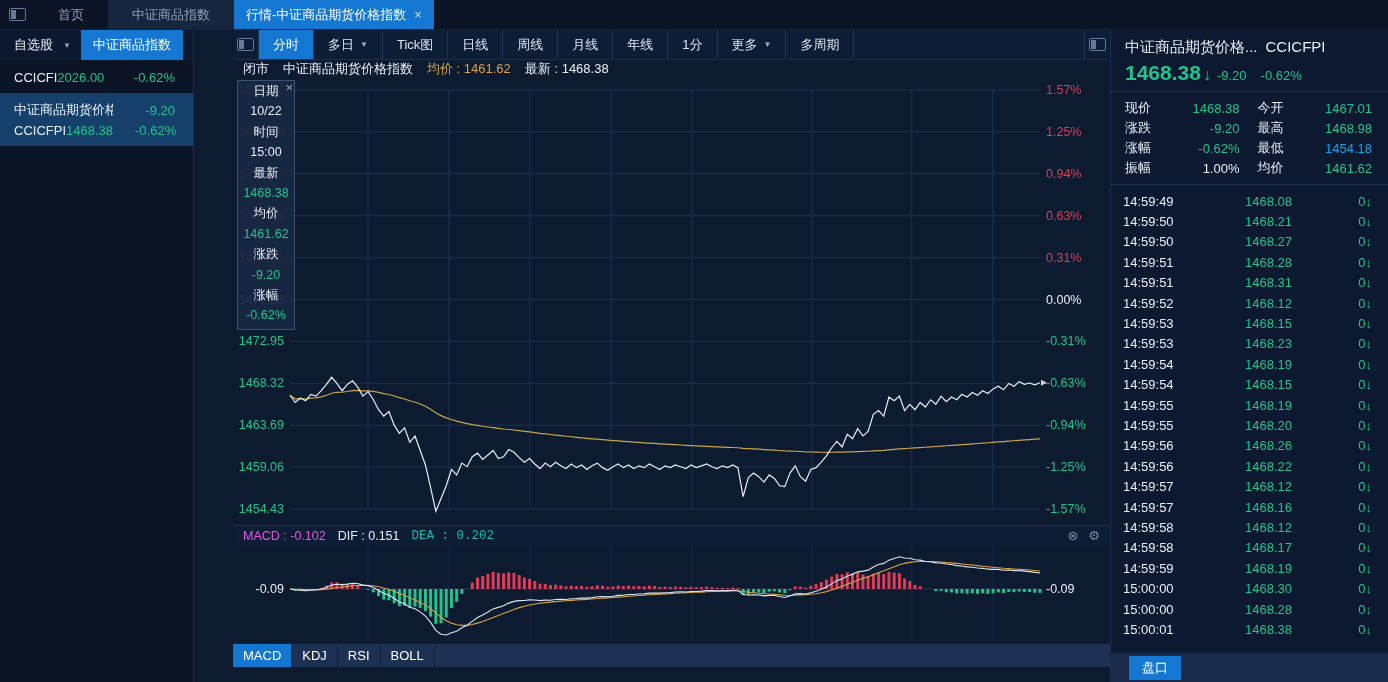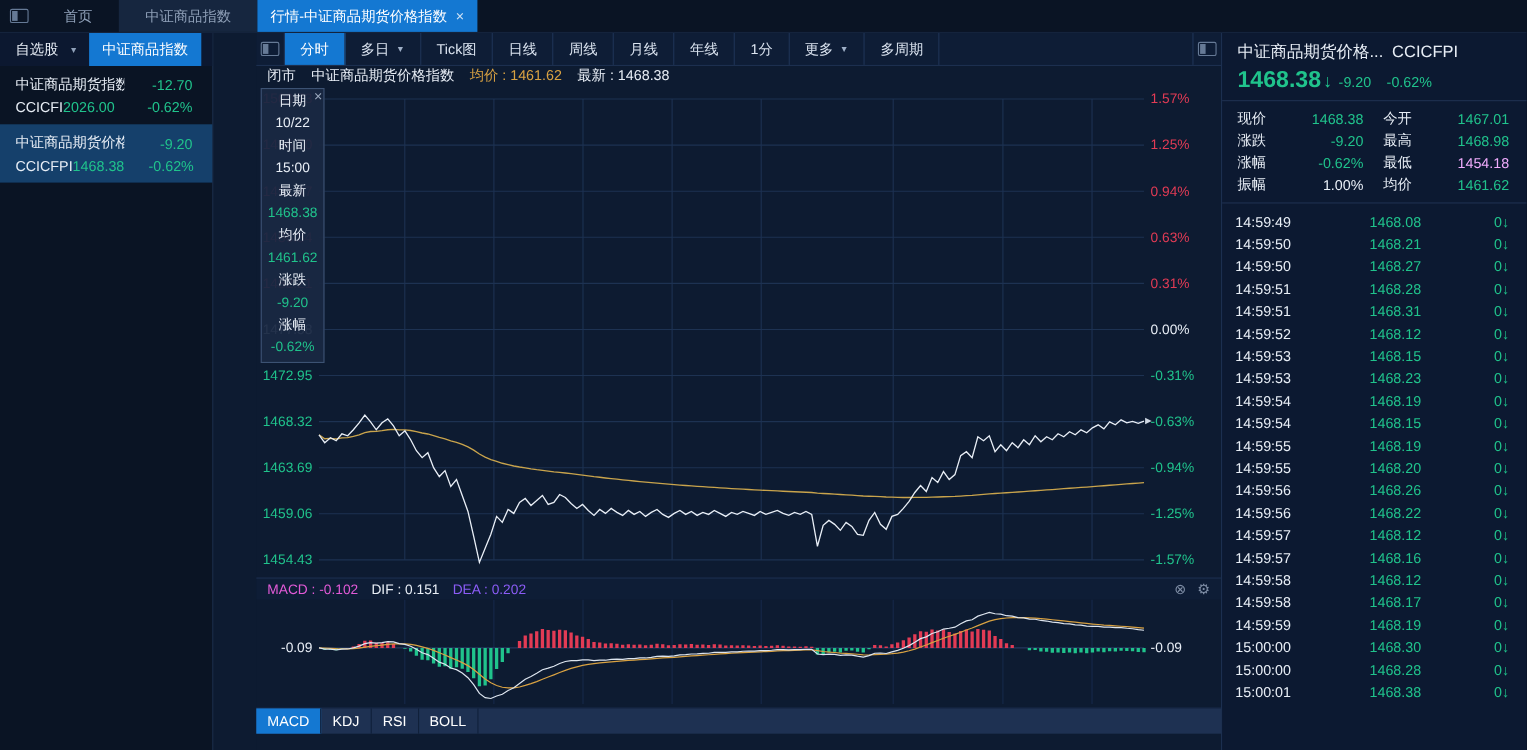--- a/index.html
+++ b/index.html
@@ -108,24 +108,20 @@
   <div id="sidebar">
     <div id="sidebar-head">
       <div id="group-btn">
         <span>自选股</span>
         <span class="caret">▼</span>
       </div>
       <div id="group-tab">中证商品指数</div>
     </div>
     <div id="watch-list">
         <div class="watch-item">
-          <div class="watch-row">
-            <span class="watch-name">中证商品期货指数</span>
-            <span class="watch-chg">-12.70</span>
-          </div>
           <div class="watch-row">
             <span class="watch-code">CCICFI</span>
             <span class="watch-last">2026.00</span>
             <span class="watch-chg">-0.62%</span>
           </div>
         </div>
         <div class="watch-item selected">
           <div class="watch-row">
             <span class="watch-name">中证商品期货价格指数</span>
             <span class="watch-chg">-9.20</span>
@@ -251,21 +247,21 @@
           <div class="tt-row">涨跌</div>
           <div class="tt-row" style="color: rgb(32, 195, 140);">-9.20</div>
           <div class="tt-row">涨幅</div>
           <div class="tt-row" style="color: rgb(32, 195, 140);">-0.62%</div>
         </div>
     </div>
 
     <div id="macd-header">
       <span style="color: rgb(226, 90, 215);">MACD : -0.102</span>
         <span style="color: rgb(232, 238, 246);">DIF : 0.151</span>
-        <span style="color: #8b5cf6;">DEA : 0.202</span>
+        <span style="color: #14b8a6; font-family: Liberation Mono, monospace;">DEA : 0.202</span>
         <div class="hdr-icons">
         <span>⊗</span>
         <span>⚙</span>
       </div>
     </div>
     <svg id="macd-svg" width="877" height="95">
         <line x1="135" y1="0" x2="135" y2="95" stroke="#16294a" stroke-width="1"></line>
         <line x1="216" y1="0" x2="216" y2="95" stroke="#16294a" stroke-width="1"></line>
         <line x1="297" y1="0" x2="297" y2="95" stroke="#16294a" stroke-width="1"></line>
         <line x1="378" y1="0" x2="378" y2="95" stroke="#16294a" stroke-width="1"></line>
@@ -448,21 +444,21 @@
         <div class="q-row">
           <span class="q-label">涨跌</span>
           <span class="q-val first" style="color: rgb(32, 195, 140);">-9.20</span>
           <span class="q-label">最高</span>
           <span class="q-val" style="color: rgb(32, 195, 140);">1468.98</span>
         </div>
         <div class="q-row">
           <span class="q-label">涨幅</span>
           <span class="q-val first" style="color: rgb(32, 195, 140);">-0.62%</span>
           <span class="q-label">最低</span>
-          <span class="q-val" style="color: #f0abfc;">1454.18</span>
+          <span class="q-val" style="color: #0ea5e9;">1454.18</span>
         </div>
         <div class="q-row">
           <span class="q-label">振幅</span>
           <span class="q-val first" style="color: rgb(232, 238, 246);">1.00%</span>
           <span class="q-label">均价</span>
           <span class="q-val" style="color: rgb(32, 195, 140);">1461.62</span>
         </div>
       </div>
     <div id="tick-list">
         <div class="tick-row">
@@ -591,15 +587,18 @@
           <span class="tick-fill"></span>
           <span class="tick-vol">0<b>↓</b></span>
         </div>
         <div class="tick-row">
           <span class="tick-time">15:00:01</span>
           <span class="tick-price">1468.38</span>
           <span class="tick-fill"></span>
           <span class="tick-vol">0<b>↓</b></span>
         </div>
       </div>
+    <div id="q-bottom">
+      <span id="pankou-btn">盘口</span>
+    </div>
   </div>
 
 </div>
 
 </body></html>

